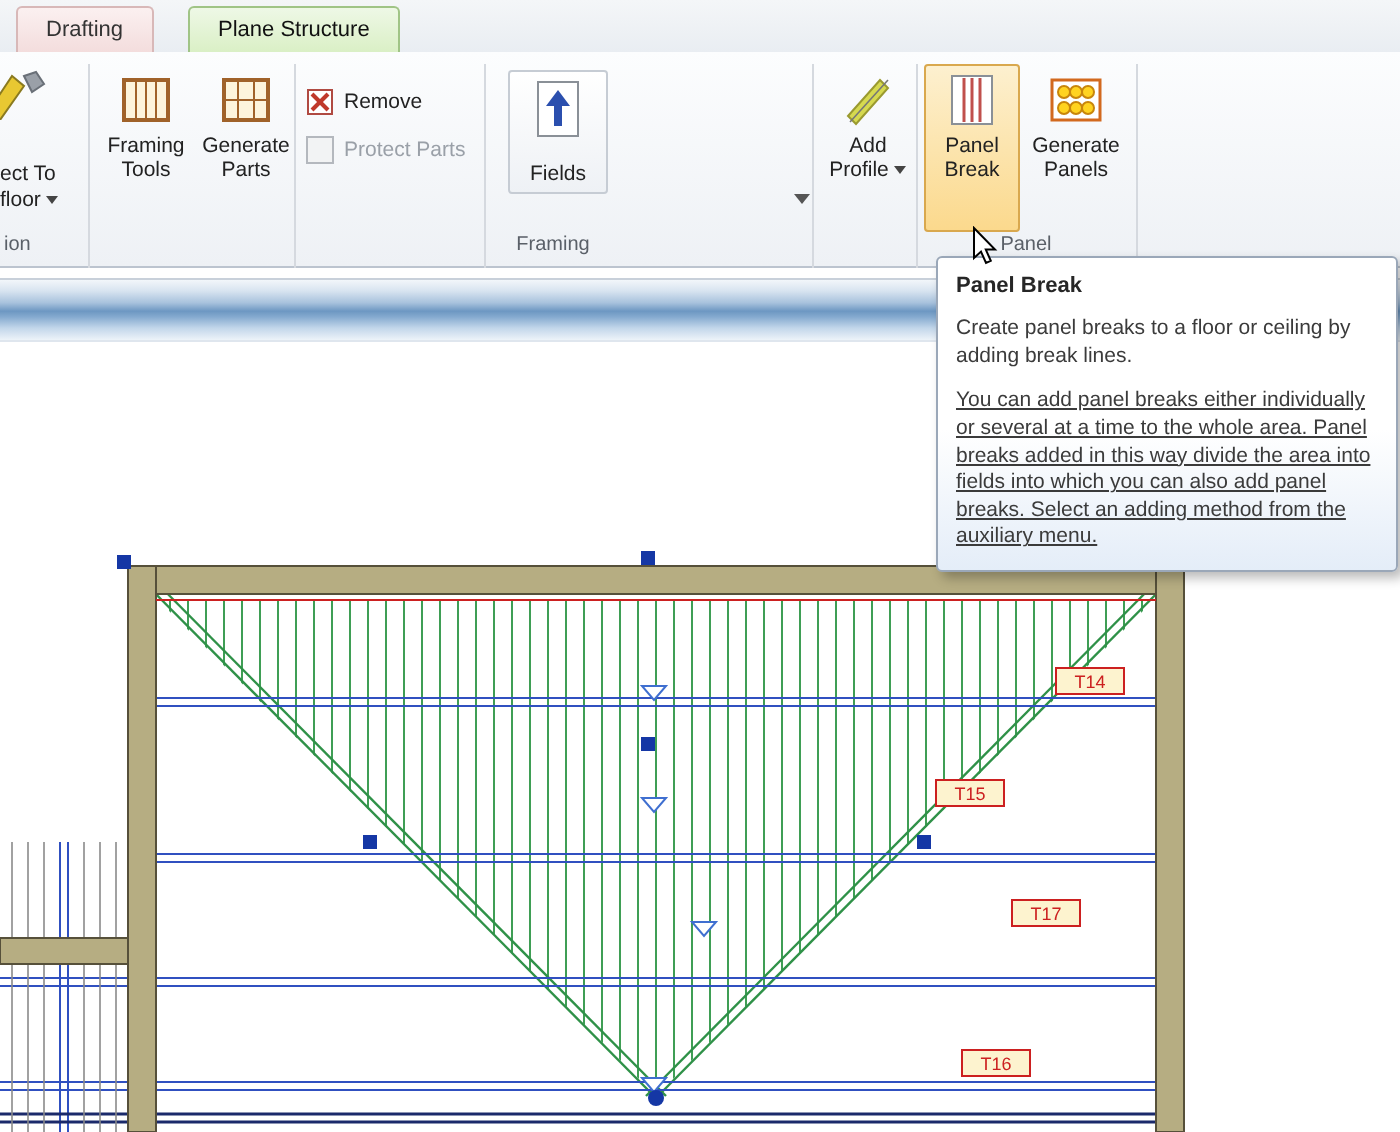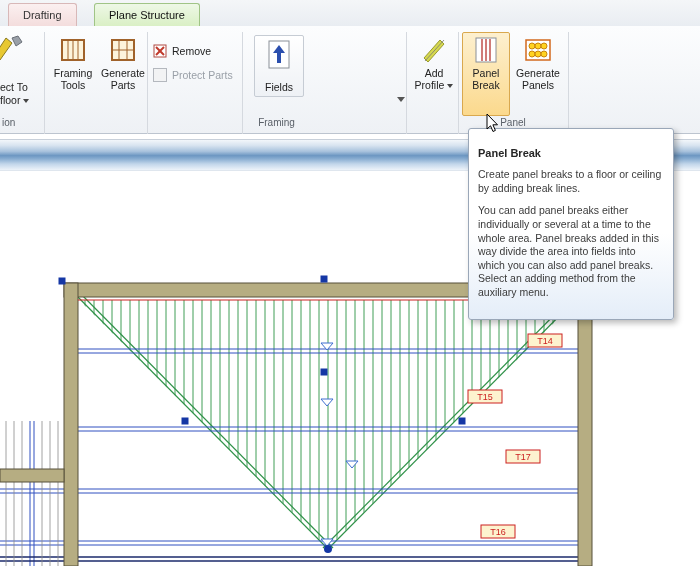--- a/index.html
+++ b/index.html
@@ -30,26 +30,26 @@
       border-top:4px solid #444;vertical-align:middle;margin-left:3px;}
   .connect{position:absolute;left:-8px;top:7px;width:52px;height:80px;font-size:10.5px;color:#222;}
   .connect .cl{position:absolute;left:8px;white-space:nowrap;}
   
   .blue-band{position:absolute;top:139px;left:0;right:0;height:30px;z-index:5;
     background:linear-gradient(to bottom,#f2f6fa 0%,#d8e4f0 18%,#a8c2dd 38%,#6d97c2 52%,#86abd0 62%,#c2d6ea 80%,#edf3f9 100%);
     border-top:1px solid #c8d0da;border-bottom:1px solid #dfe6ee;}
   
   .canvas{position:absolute;top:169px;left:0;width:700px;height:447px;background:#ffffff;z-index:1;}
   
-  .tooltip{position:absolute;left:468px;top:128px;width:206px;z-index:40;
+  .tooltip{position:absolute;left:468px;top:128px;width:231px;z-index:40;
     background:linear-gradient(#ffffff 55%,#e4edf8);border:1px solid #9aa7b8;border-radius:3px;
-    box-shadow:3px 3px 6px rgba(0,0,0,0.28);padding:18px 9px;font-size:10.5px;color:#3b3b3b;box-sizing:border-box;}
+    box-shadow:3px 3px 6px rgba(0,0,0,0.28);padding:8px 9px;font-size:10.5px;color:#3b3b3b;box-sizing:border-box;}
   .tt-title{font-weight:bold;color:#262626;margin-bottom:9px;font-size:11px;}
   .tooltip p{margin:0 0 9px 0;line-height:1.3;}
-  .tooltip p:last-child{margin-bottom:1px;}
+  .tooltip p:last-child{margin-bottom:1px;text-decoration:underline;}
   
   .cursor{position:absolute;left:486px;top:113px;z-index:60;}
 </style>
 </head>
 <body>
 
 <div class="app">
 
   <div class="tabrow">
     <div class="tab tab-drafting">Drafting</div>

